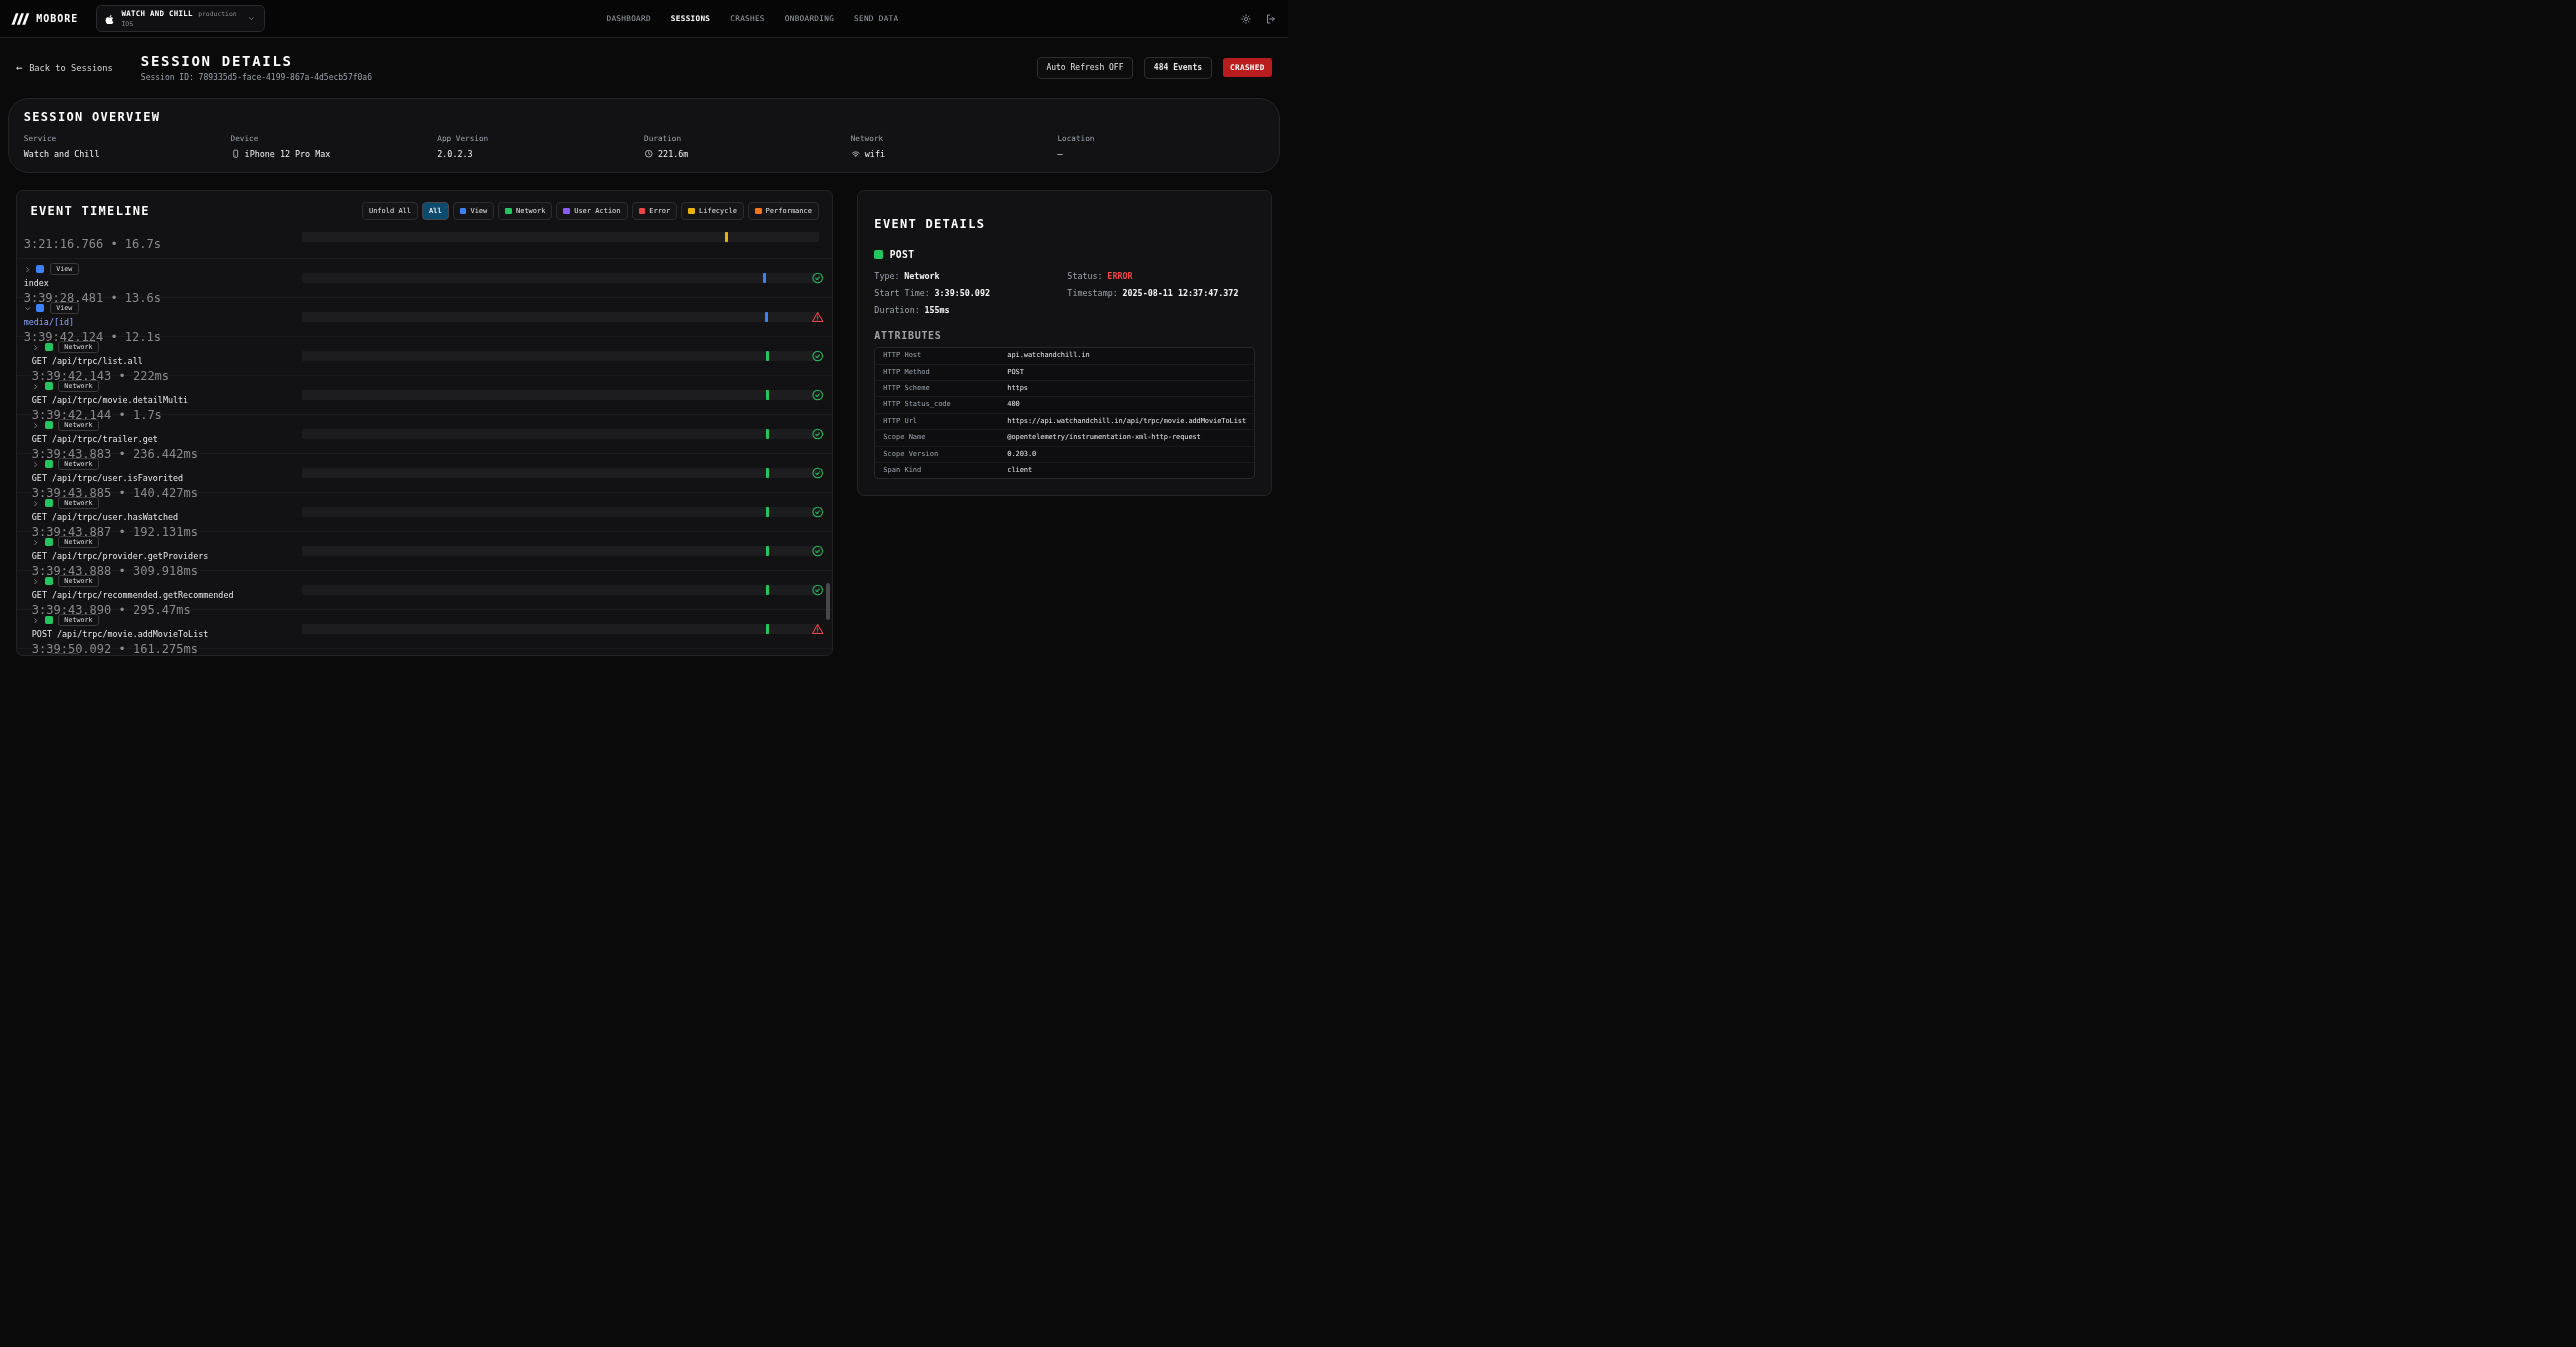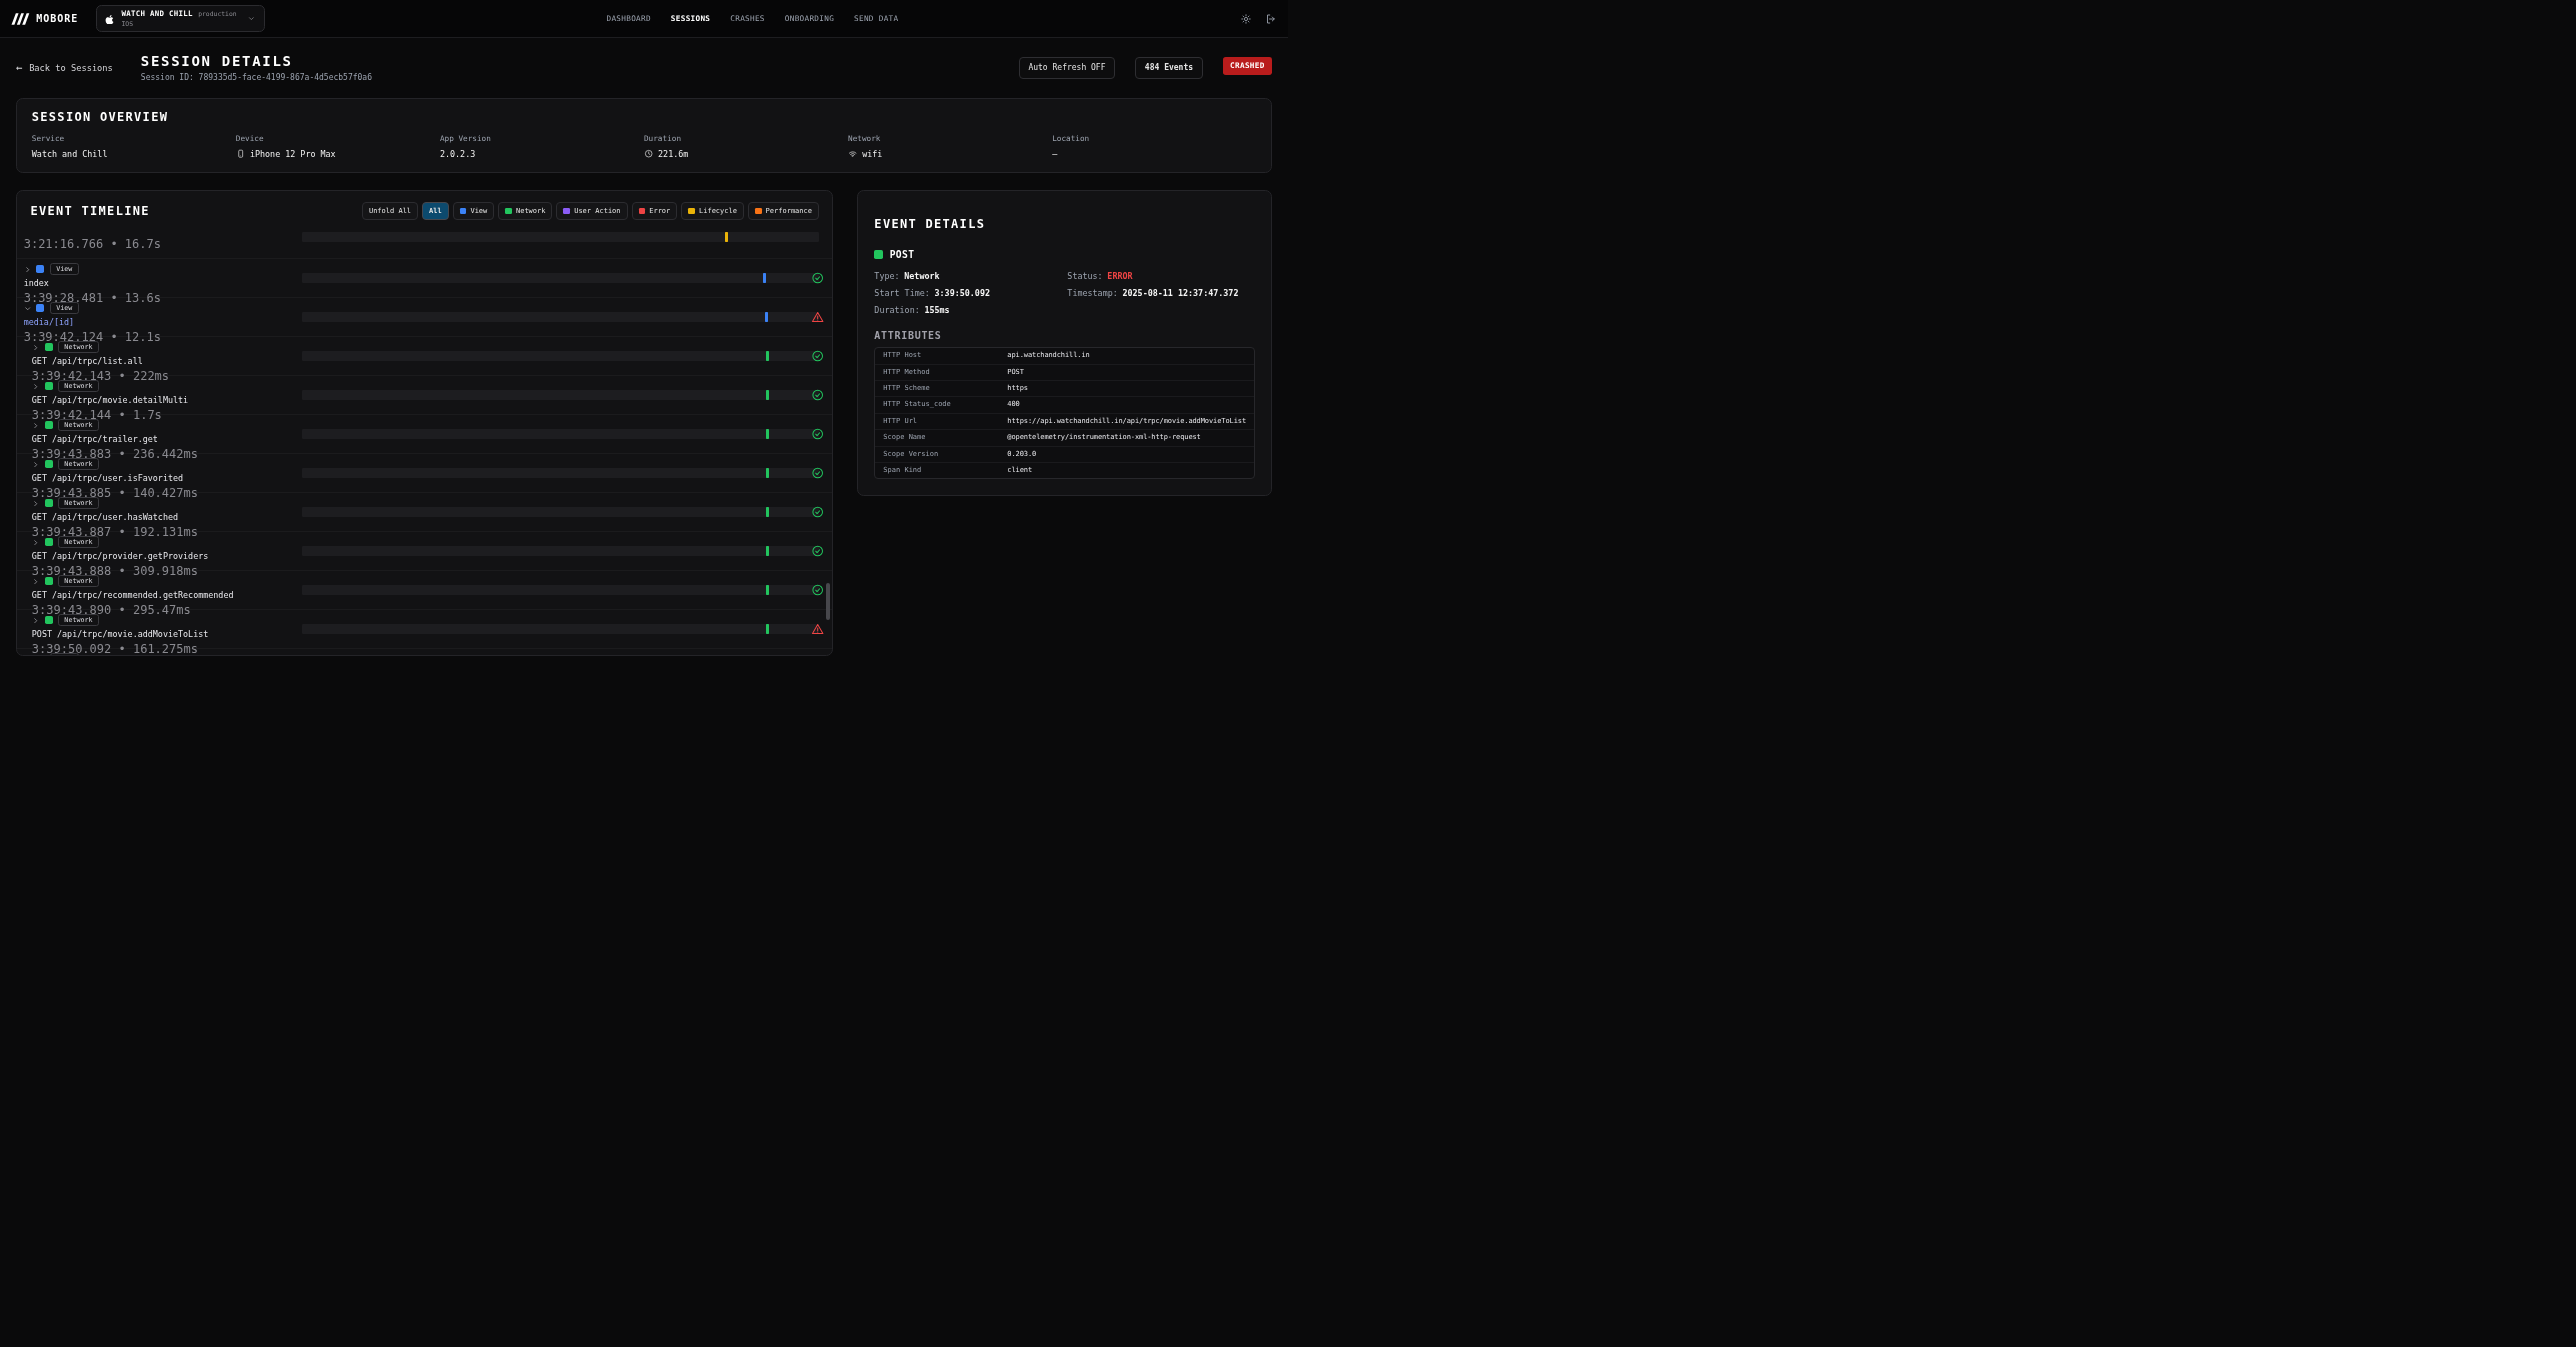--- a/index.html
+++ b/index.html
@@ -30,29 +30,29 @@
   .top-icons { display:flex; gap:13.4px; align-items:center; color:#9ca3af; }
   .ticon { display:flex; cursor:pointer; }
 
   
   .page-header { display:flex; align-items:center; padding:14.8px 16px 16px; }
   .back-link { display:flex; align-items:center; gap:6.7px; font-size:8.7px; color:#d4d4d8; cursor:pointer; }
   .back-arrow { font-size:10.7px; }
   .title-block { margin-left:28px; }
   .page-title { font-size:14px; font-weight:bold; letter-spacing:1.7px; color:#fff; }
   .session-id { font-size:8px; color:#9ca3af; margin-top:4.7px; }
-  .header-right { margin-left:auto; display:flex; align-items:flex-start; gap:20px; }
+  .header-right { margin-left:auto; display:flex; align-items:center; gap:11px; }
   .pill-btn { border:0.7px solid #2e2e32; border-radius:4px; padding:5.4px 8.7px; font-size:8px; color:#e5e5e5; background:#0d0d0e; }
   .events-badge { font-weight:bold; }
   .crashed-badge { background:#b91c1c; color:#fff; font-size:7.7px; font-weight:bold;
                    letter-spacing:0.3px; padding:4.7px 7.4px; border-radius:2.7px; }
 
   
   .panel { background:#121214; border:0.7px solid #242428; border-radius:6.7px; }
-  .overview { margin:0 16px; padding:10.7px 14.8px 13.4px; }
+  .overview { margin:0 8px; padding:10.7px 14.8px 13.4px;border-radius:21px; }
   .panel-title { font-size:12px; font-weight:bold; letter-spacing:1.3px; color:#fff; }
   .ov-grid { display:grid; grid-template-columns:repeat(6,1fr); margin-top:10px; }
   .ov-label { font-size:7.7px; color:#9ca3af; margin-bottom:5.4px; }
   .ov-value { font-size:8.4px; color:#f1f1f1; display:flex; align-items:center; gap:4.7px; }
   .ov-value svg { display:block; }
 
   
   .main { display:flex; gap:24px; margin:17.5px 16px 0; }
 
   

